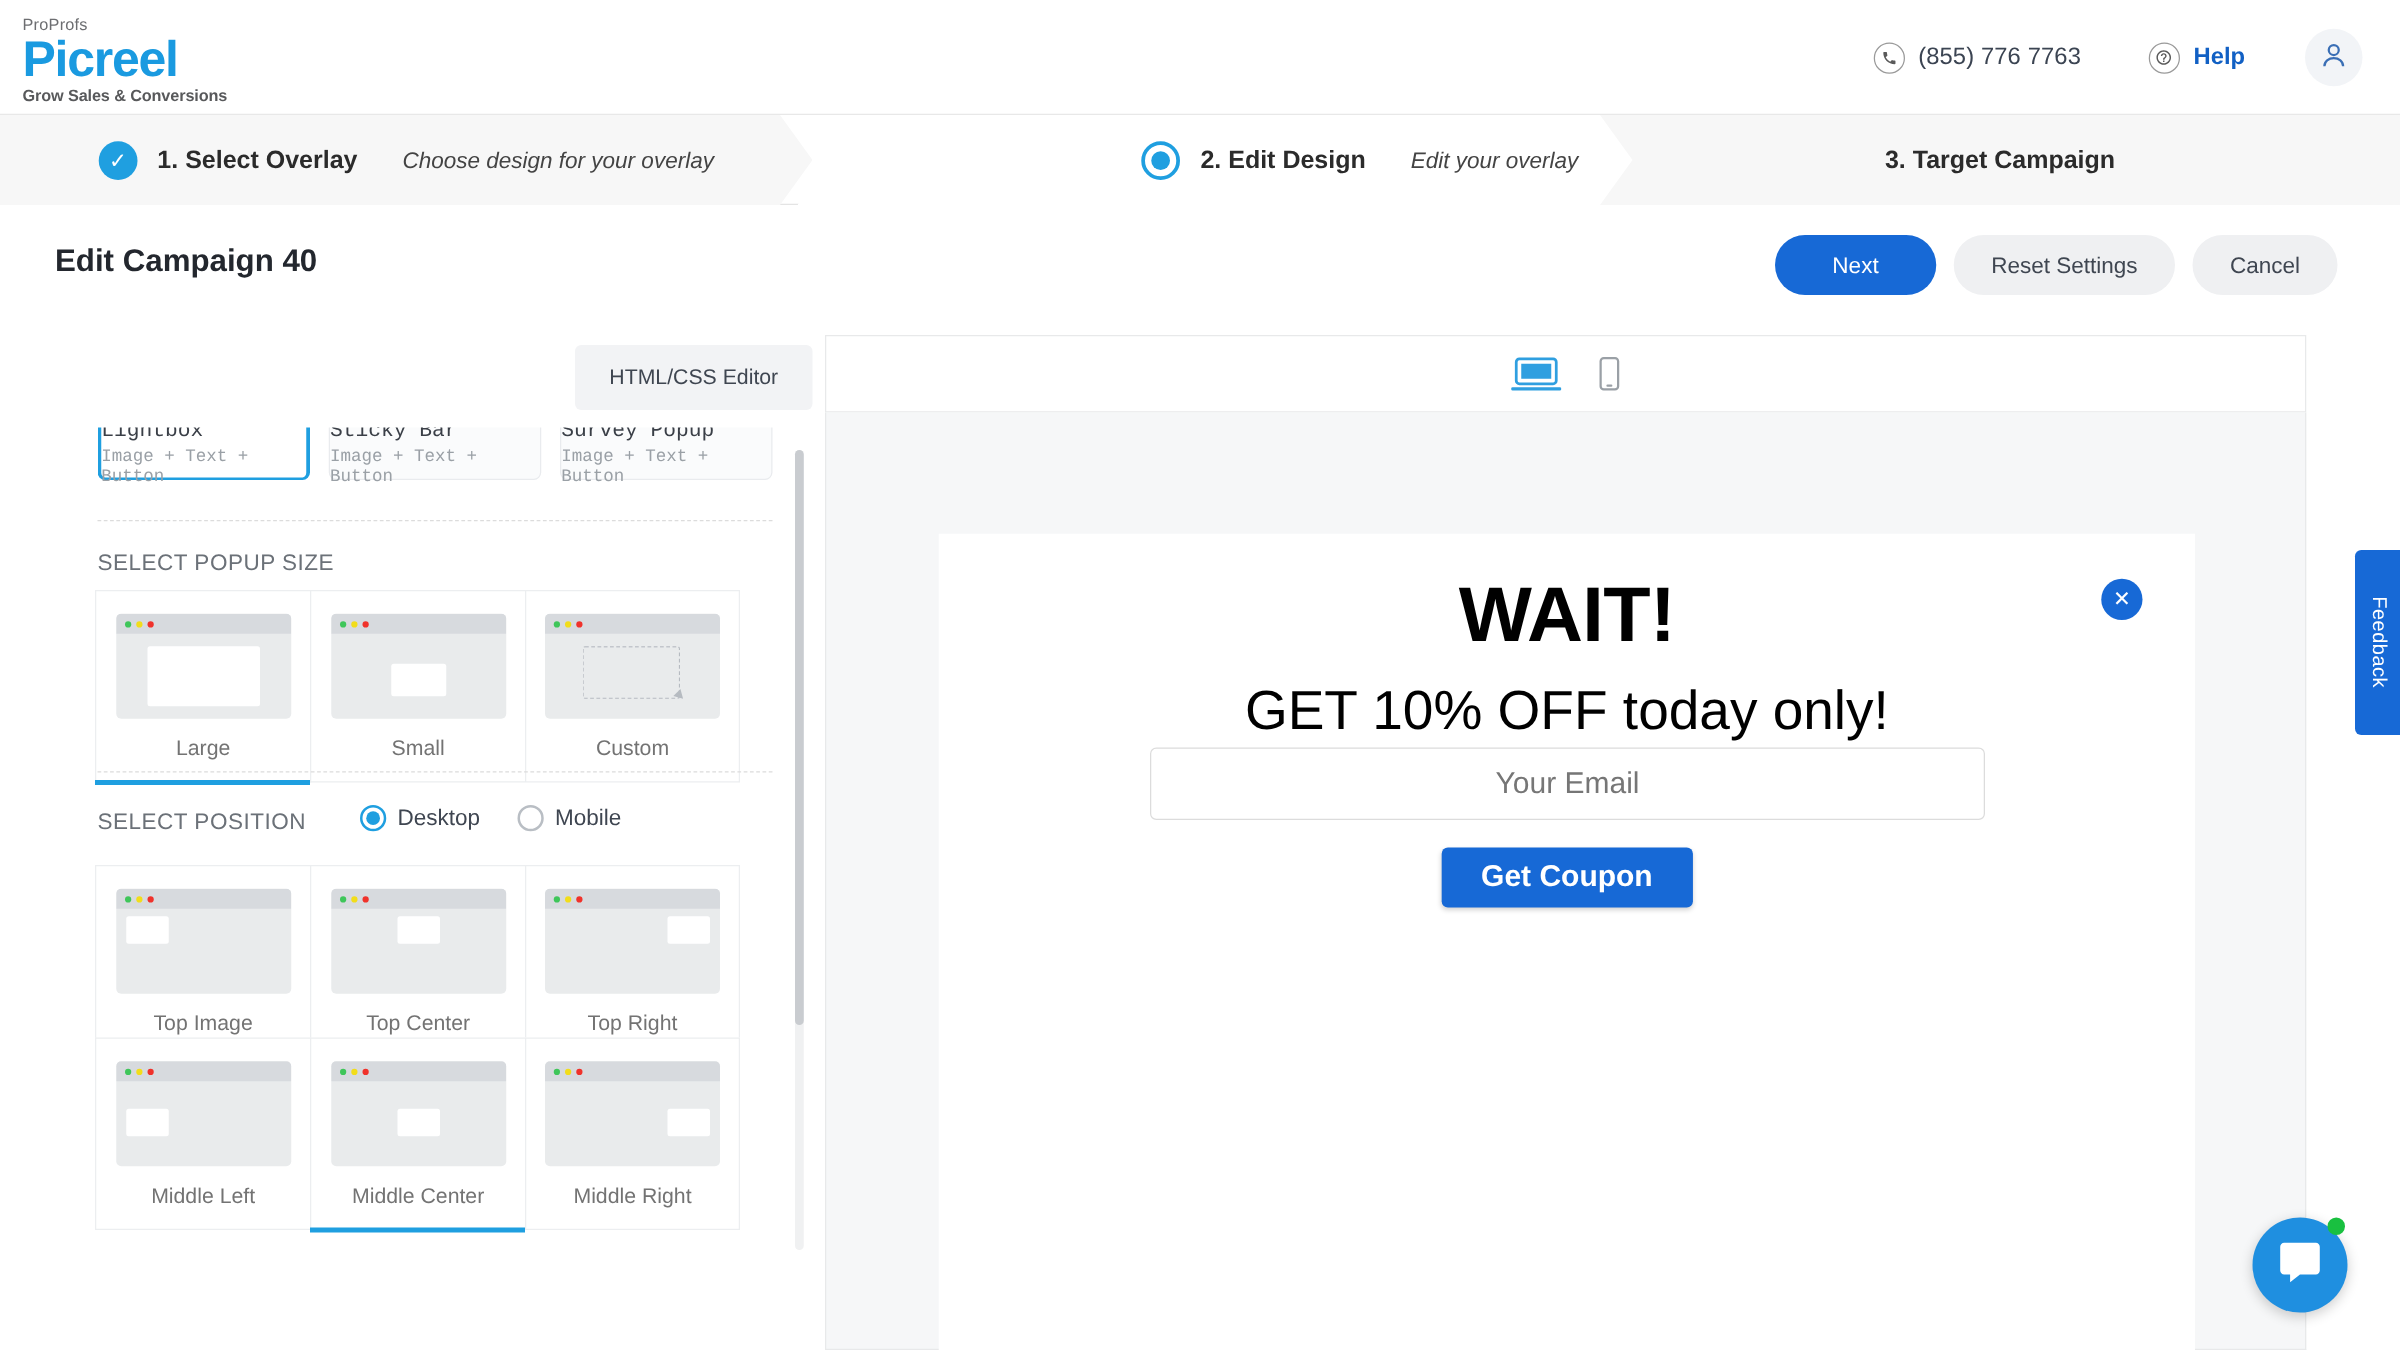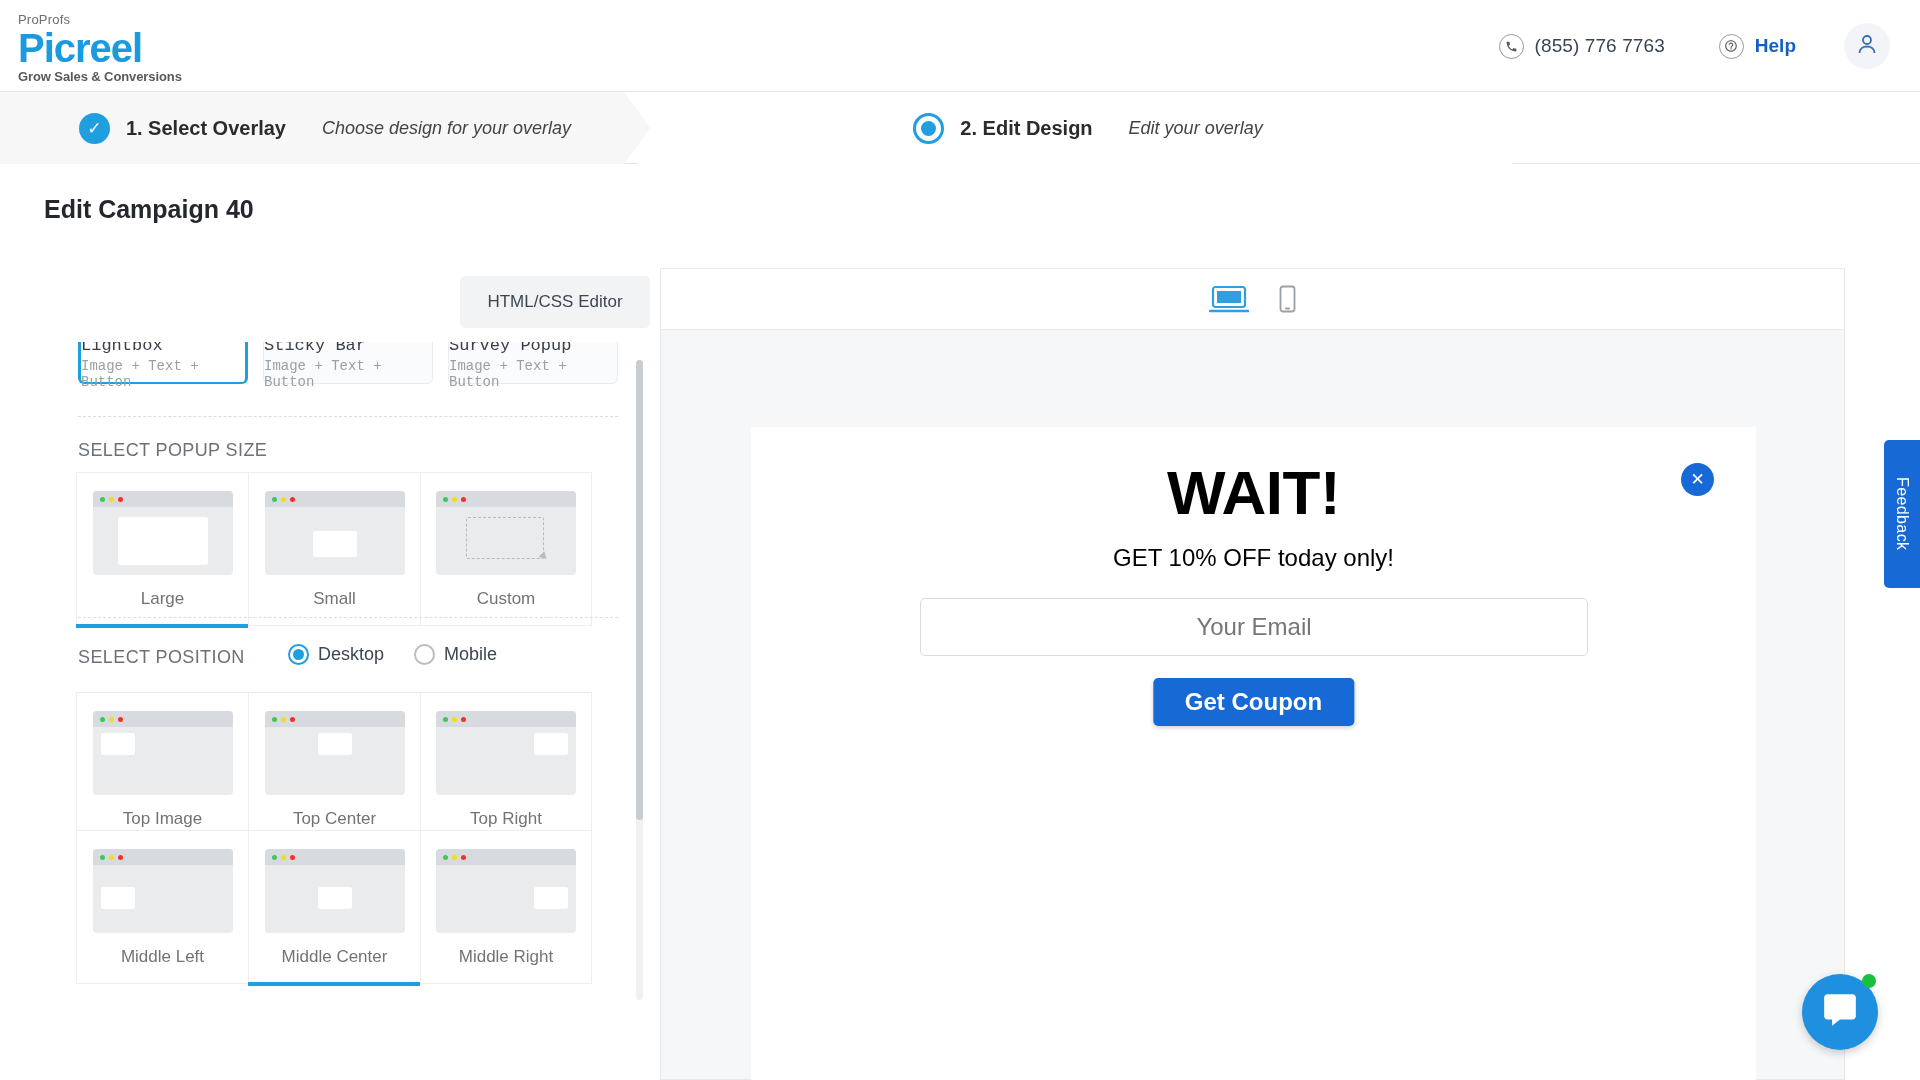--- a/index.html
+++ b/index.html
@@ -259,21 +259,21 @@
     display: flex; align-items: center; justify-content: center;
     font-size: 17px;
   }
   .popup-title {
     position: absolute; top: 30px; left: 0; width: 100%;
     text-align: center; font-size: 62px; font-weight: bold;
     color: #000; letter-spacing: -.5px;
   }
   .popup-sub {
     position: absolute; top: 117px; left: 0; width: 100%;
-    text-align: center; font-size: 24px; color: #000;
+    text-align: center; font-size: 44px; color: #000;
   }
   .popup-input {
     position: absolute; top: 171px; left: 169px;
     width: 668px; height: 58px; border: 1px solid #dcdcdc;
     border-radius: 5px; background: #fff;
     display: flex; align-items: center; justify-content: center;
     font-size: 24px; color: #767676;
   }
   .popup-btn {
     position: absolute; top: 251px; left: 50%; transform: translateX(-50%);
@@ -358,24 +358,34 @@
   </div>
   <div class="step step2">
     <div class="step-inner">
       <span class="step-radio">
           <i></i>
         </span>
       <span class="step-label">2. Edit Design</span>
       <span class="step-desc">Edit your overlay</span>
     </div>
   </div>
+  <div class="step step3">
+    <div class="step-inner">
+      <span class="step-label">3. Target Campaign</span>
+    </div>
+  </div>
 </div>
 
 <div class="titlebar">
   <div class="page-title">Edit Campaign 40</div>
+  <div class="actions">
+    <button class="btn btn-primary">Next</button>
+    <button class="btn">Reset Settings</button>
+    <button class="btn">Cancel</button>
+  </div>
 </div>
 
 <div class="left-panel">
 
   <div class="editor-tab-row">
     <span>HTML/CSS Editor</span>
   </div>
 
   <div class="panel-scroll">
 

